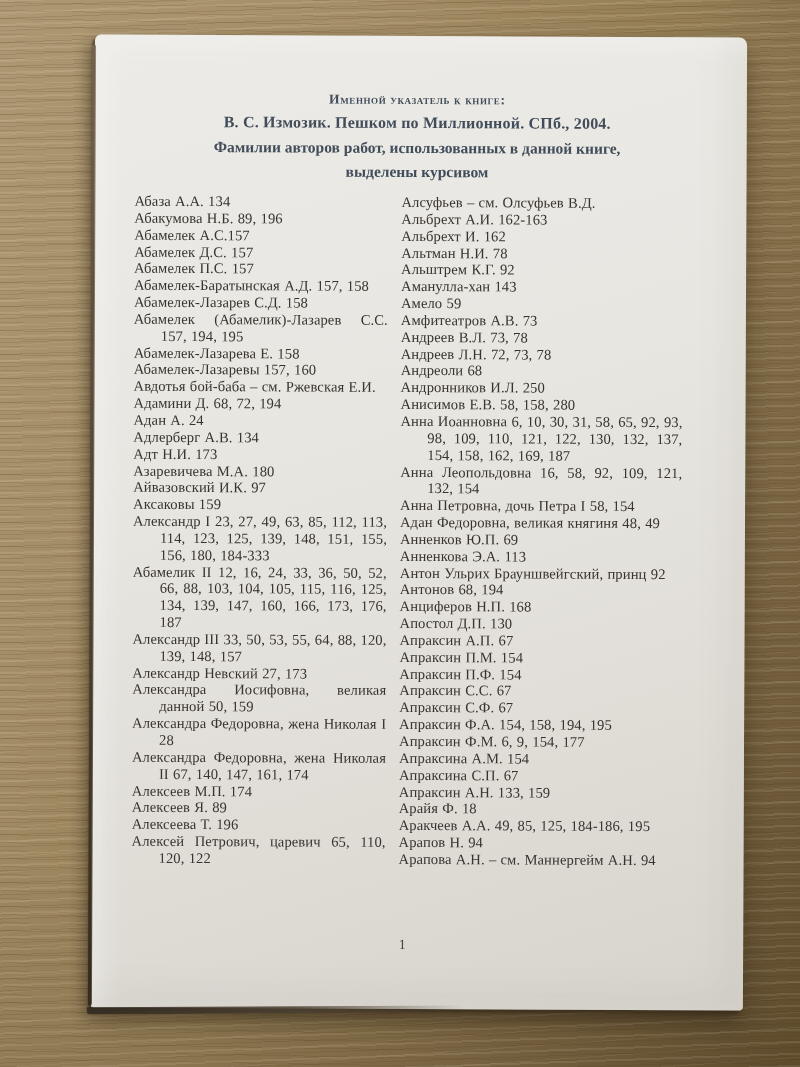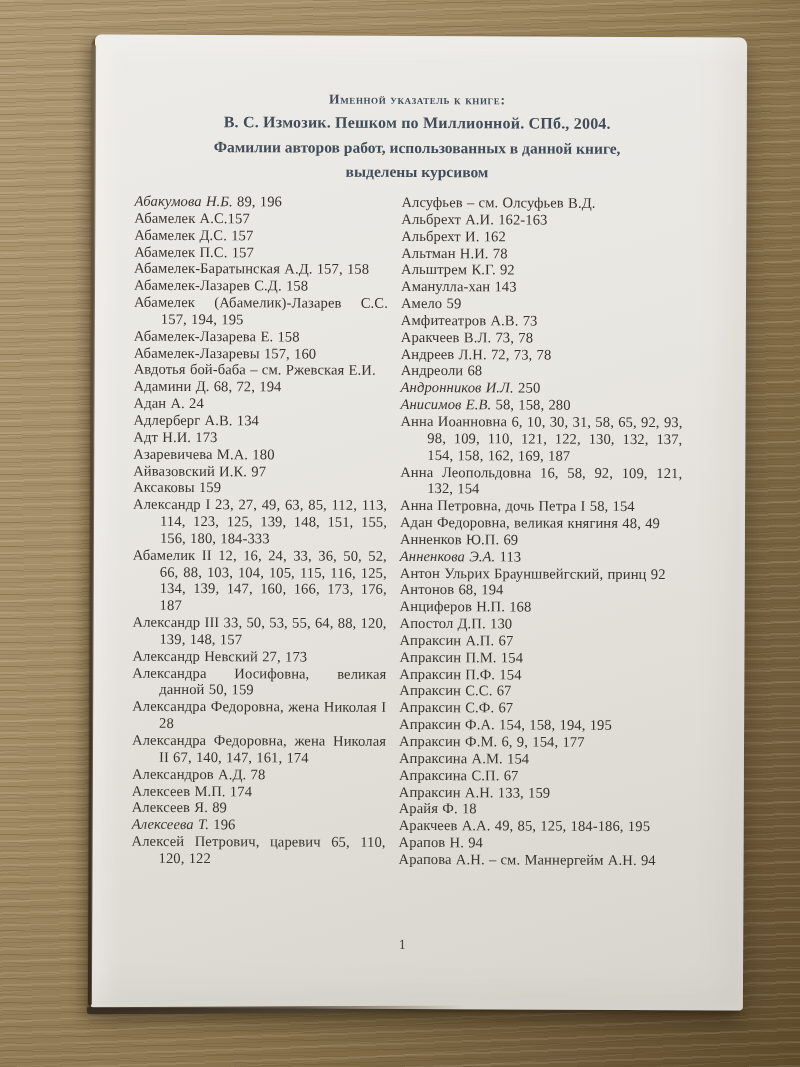--- a/index.html
+++ b/index.html
@@ -46,39 +46,40 @@
   ul.col{list-style:none;margin:0;padding:0;}
   ul.col.c0{width:254px;flex:none;}
   ul.col.c1{width:282px;flex:none;}
   .entry{
     font-size:14.6px;line-height:16.85px;
     text-align:justify;text-align-last:left;
     padding-left:27px;text-indent:-27px;
     letter-spacing:0.1px;word-spacing:0.5px;
   }
   .entry .nm,.entry .pg{text-indent:0;}
-  .entry.it .nm{font-style:italic;}
+  .entry.it .nm{}
   .pageno{position:absolute;left:0;right:30px;top:901px;text-align:center;
     font-size:14px;color:#45403a;}
 </style>
 </head>
 <body>
 
 <div class="photo-shadow"></div>
 
 <div class="page">
   <div class="content">
     <div class="hdr">
       <div class="l1">Именной указатель к книге:</div>
       <div class="l2">В. С. Измозик. Пешком по Миллионной. СПб., 2004.</div>
       <div class="l3">Фамилии авторов работ, использованных в данной книге,</div>
       <div class="l4">выделены курсивом</div>
     </div>
     <div class="cols">
       <ul class="col c0">
+          <li class="entry"><span class="nm">Абаза А.А.</span> <span class="pg">134</span></li>
           <li class="entry it"><span class="nm">Абакумова Н.Б.</span> <span class="pg">89, 196</span></li>
           <li class="entry"><span class="nm">Абамелек А.С.157</span></li>
           <li class="entry"><span class="nm">Абамелек Д.С.</span> <span class="pg">157</span></li>
           <li class="entry"><span class="nm">Абамелек П.С.</span> <span class="pg">157</span></li>
           <li class="entry"><span class="nm">Абамелек-Баратынская А.Д.</span> <span class="pg">157, 158</span></li>
           <li class="entry"><span class="nm">Абамелек-Лазарев С.Д.</span> <span class="pg">158</span></li>
           <li class="entry"><span class="nm">Абамелек (Абамелик)-Лазарев С.С.</span> <span class="pg">157, 194, 195</span></li>
           <li class="entry"><span class="nm">Абамелек-Лазарева Е.</span> <span class="pg">158</span></li>
           <li class="entry"><span class="nm">Абамелек-Лазаревы</span> <span class="pg">157, 160</span></li>
           <li class="entry"><span class="nm">Авдотья бой-баба – см. Ржевская Е.И.</span></li>
@@ -89,36 +90,35 @@
           <li class="entry"><span class="nm">Азаревичева М.А.</span> <span class="pg">180</span></li>
           <li class="entry"><span class="nm">Айвазовский И.К.</span> <span class="pg">97</span></li>
           <li class="entry"><span class="nm">Аксаковы</span> <span class="pg">159</span></li>
           <li class="entry"><span class="nm">Александр I</span> <span class="pg">23, 27, 49, 63, 85, 112, 113, 114, 123, 125, 139, 148, 151, 155, 156, 180, 184-333</span></li>
           <li class="entry"><span class="nm">Абамелик II</span> <span class="pg">12, 16, 24, 33, 36, 50, 52, 66, 88, 103, 104, 105, 115, 116, 125, 134, 139, 147, 160, 166, 173, 176, 187</span></li>
           <li class="entry"><span class="nm">Александр III</span> <span class="pg">33, 50, 53, 55, 64, 88, 120, 139, 148, 157</span></li>
           <li class="entry"><span class="nm">Александр Невский</span> <span class="pg">27, 173</span></li>
           <li class="entry"><span class="nm">Александра Иосифовна, великая данной</span> <span class="pg">50, 159</span></li>
           <li class="entry"><span class="nm">Александра Федоровна, жена Николая I</span> <span class="pg">28</span></li>
           <li class="entry"><span class="nm">Александра Федоровна, жена Николая II</span> <span class="pg">67, 140, 147, 161, 174</span></li>
-          <li class="entry"><span class="nm">Александров А.Д.</span> <span class="pg">78</span></li>
           <li class="entry"><span class="nm">Алексеев М.П.</span> <span class="pg">174</span></li>
           <li class="entry"><span class="nm">Алексеев Я.</span> <span class="pg">89</span></li>
           <li class="entry it"><span class="nm">Алексеева Т.</span> <span class="pg">196</span></li>
           <li class="entry"><span class="nm">Алексей Петрович, царевич</span> <span class="pg">65, 110, 120, 122</span></li>
         </ul>
       <ul class="col c1">
           <li class="entry"><span class="nm">Алсуфьев – см. Олсуфьев В.Д.</span></li>
           <li class="entry"><span class="nm">Альбрехт А.И.</span> <span class="pg">162-163</span></li>
           <li class="entry"><span class="nm">Альбрехт И.</span> <span class="pg">162</span></li>
           <li class="entry"><span class="nm">Альтман Н.И.</span> <span class="pg">78</span></li>
           <li class="entry"><span class="nm">Альштрем К.Г.</span> <span class="pg">92</span></li>
           <li class="entry"><span class="nm">Аманулла-хан</span> <span class="pg">143</span></li>
           <li class="entry"><span class="nm">Амело</span> <span class="pg">59</span></li>
           <li class="entry"><span class="nm">Амфитеатров А.В.</span> <span class="pg">73</span></li>
-          <li class="entry"><span class="nm">Аракчеев В.Л.</span> <span class="pg">73, 78</span></li>
+          <li class="entry"><span class="nm">Андреев В.Л.</span> <span class="pg">73, 78</span></li>
           <li class="entry"><span class="nm">Андреев Л.Н.</span> <span class="pg">72, 73, 78</span></li>
           <li class="entry"><span class="nm">Андреоли</span> <span class="pg">68</span></li>
           <li class="entry it"><span class="nm">Андронников И.Л.</span> <span class="pg">250</span></li>
           <li class="entry it"><span class="nm">Анисимов Е.В.</span> <span class="pg">58, 158, 280</span></li>
           <li class="entry"><span class="nm">Анна Иоанновна</span> <span class="pg">6, 10, 30, 31, 58, 65, 92, 93, 98, 109, 110, 121, 122, 130, 132, 137, 154, 158, 162, 169, 187</span></li>
           <li class="entry"><span class="nm">Анна Леопольдовна</span> <span class="pg">16, 58, 92, 109, 121, 132, 154</span></li>
           <li class="entry"><span class="nm">Анна Петровна, дочь Петра I</span> <span class="pg">58, 154</span></li>
           <li class="entry"><span class="nm">Адан Федоровна, великая княгиня</span> <span class="pg">48, 49</span></li>
           <li class="entry"><span class="nm">Анненков Ю.П.</span> <span class="pg">69</span></li>
           <li class="entry it"><span class="nm">Анненкова Э.А.</span> <span class="pg">113</span></li>

